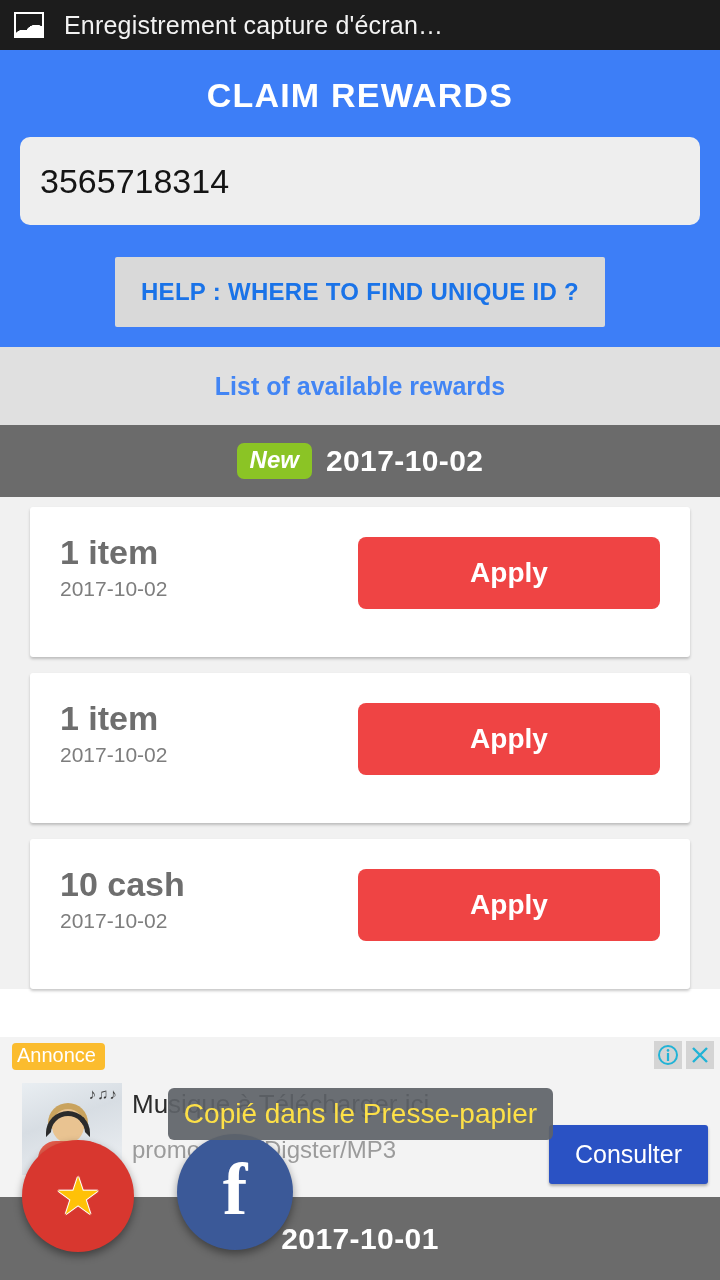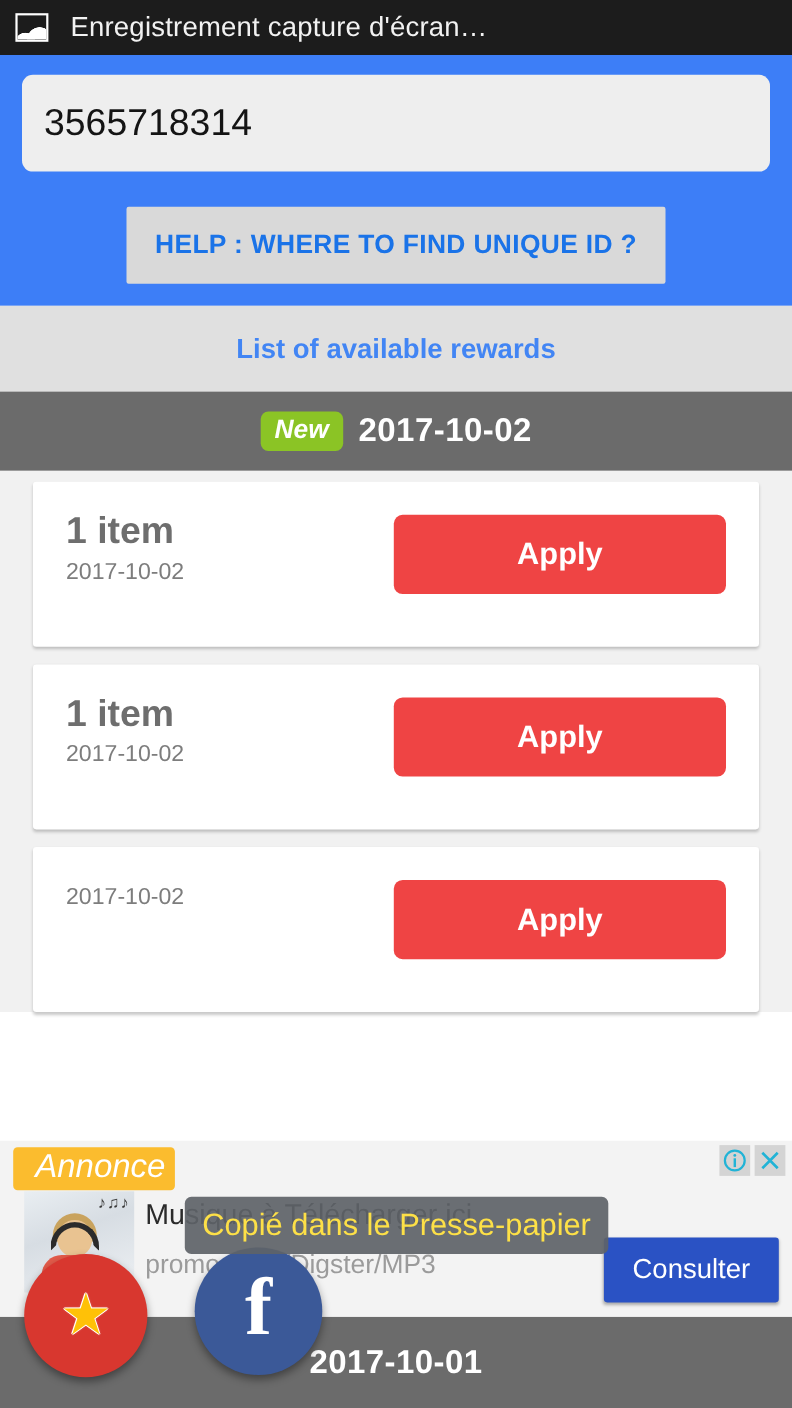--- a/index.html
+++ b/index.html
@@ -181,25 +181,24 @@
     top: 1037px;
     height: 160px;
     background: #f3f3f3;
     overflow: hidden;
   }
   .ad-label {
     position: absolute;
     left: 12px; top: 6px;
     background: #fbbc2e;
     color: #ffffff;
-    font-size: 30px;
-    padding: 1px 9px 3px 20px;
+    font-size: 20px;
+    padding: 1px 9px 3px 5px;
     border-radius: 4px;
     line-height: 1.15;
-    font-style: italic;
   }
   .ad-controls {
     position: absolute;
     right: 6px; top: 4px;
     display: flex;
     gap: 4px;
   }
   .ad-ctrl {
     width: 28px; height: 28px;
     background: #d4d4d4;
@@ -354,20 +353,21 @@
 </style>
 </head>
 <body>
 
 <div class="notif-bar">
   <span class="notif-icon"></span>
   <span class="notif-title">Enregistrement capture d'écran…</span>
 </div>
 
 <div class="header">
+  <div class="header-title">CLAIM REWARDS</div>
 
   <div class="id-input">
     <span placeholder="Unique ID">3565718314</span>
   </div>
 
   <div class="help-wrap">
     <button class="help-btn">HELP : WHERE TO FIND UNIQUE ID ?</button>
   </div>
 </div>
 
@@ -393,20 +393,21 @@
   <div class="reward-card">
     <div class="reward-info">
       <div class="reward-title">1 item</div>
       <div class="reward-date">2017-10-02</div>
     </div>
     <button class="apply-btn">Apply</button>
   </div>
 
   <div class="reward-card">
     <div class="reward-info">
+      <div class="reward-title">10 cash</div>
       <div class="reward-date">2017-10-02</div>
     </div>
     <button class="apply-btn">Apply</button>
   </div>
 
 </div>
 
 <div class="bottom-section">
   <span class="bottom-date">2017-10-01</span>
 </div>

